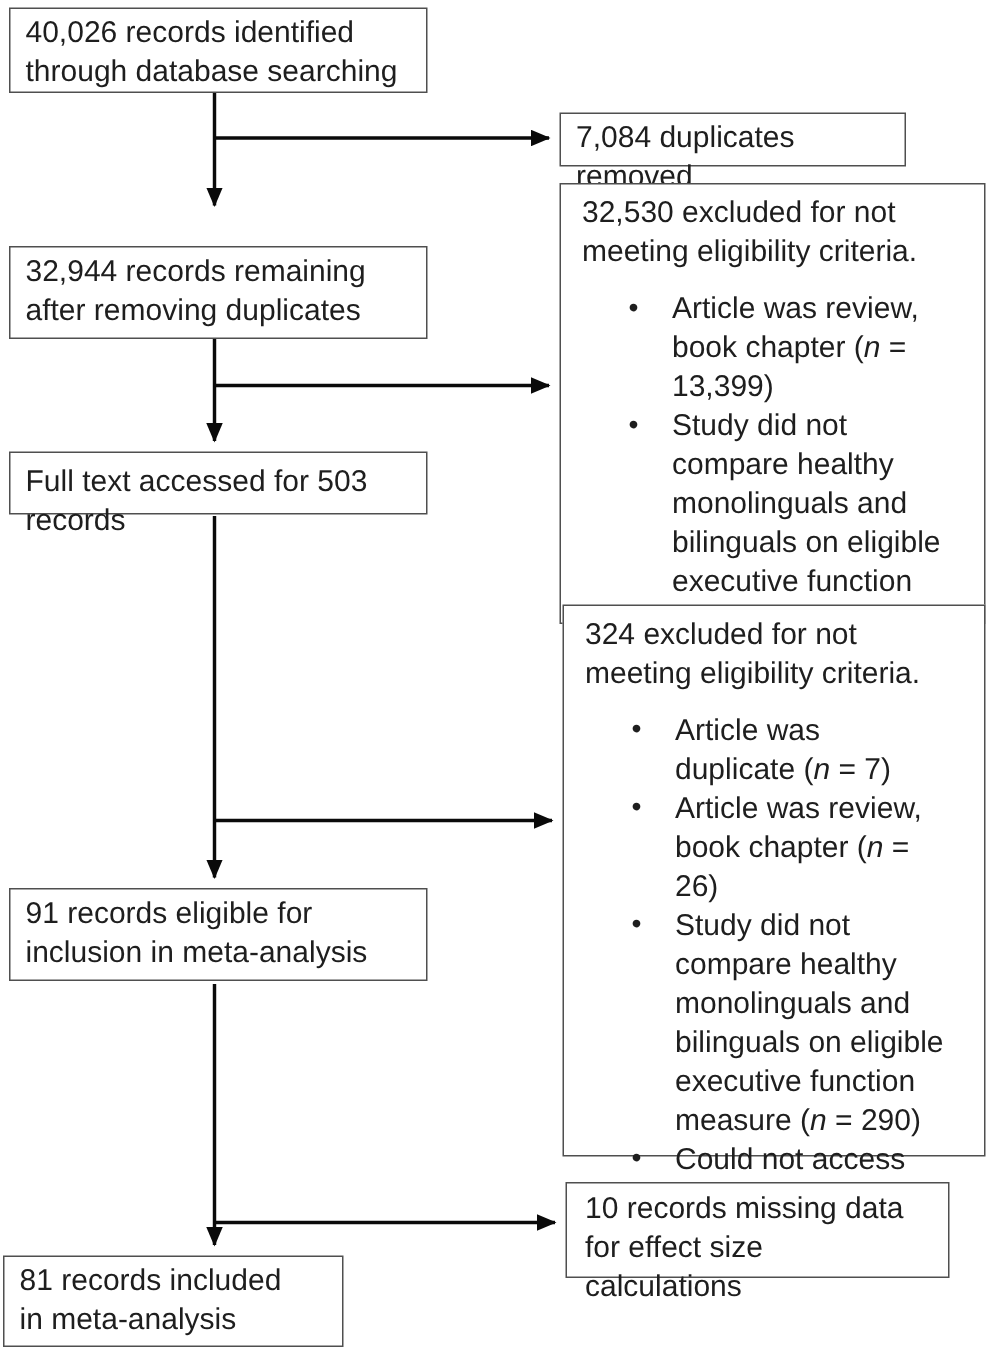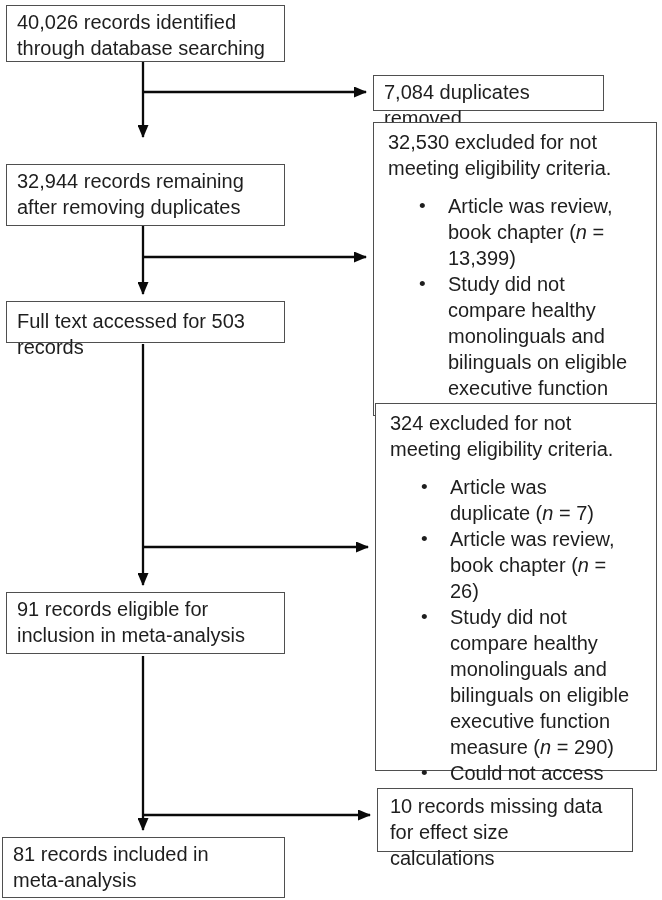--- a/index.html
+++ b/index.html
@@ -109,17 +109,17 @@
   </div>
 
   <div class="box lbox" style="left:6px;top:592px;width:279px;height:62px;">
     <span class="txt">91 records eligible for inclusion in meta-analysis</span>
   </div>
 
   <div class="box rbox" style="left:377px;top:788px;width:256px;height:64px;padding:4px 14px 4px 12px;">
     <span class="txt">10 records missing data for effect size calculations</span>
   </div>
 
-  <div class="box lbox" style="left:2px;top:837px;width:283px;height:61px;padding-right:40px;">
+  <div class="box lbox" style="left:2px;top:837px;width:227px;height:61px;padding-right:40px;">
     <span class="txt">81 records included in meta-analysis</span>
   </div>
 
 </div>
 
 </body></html>

